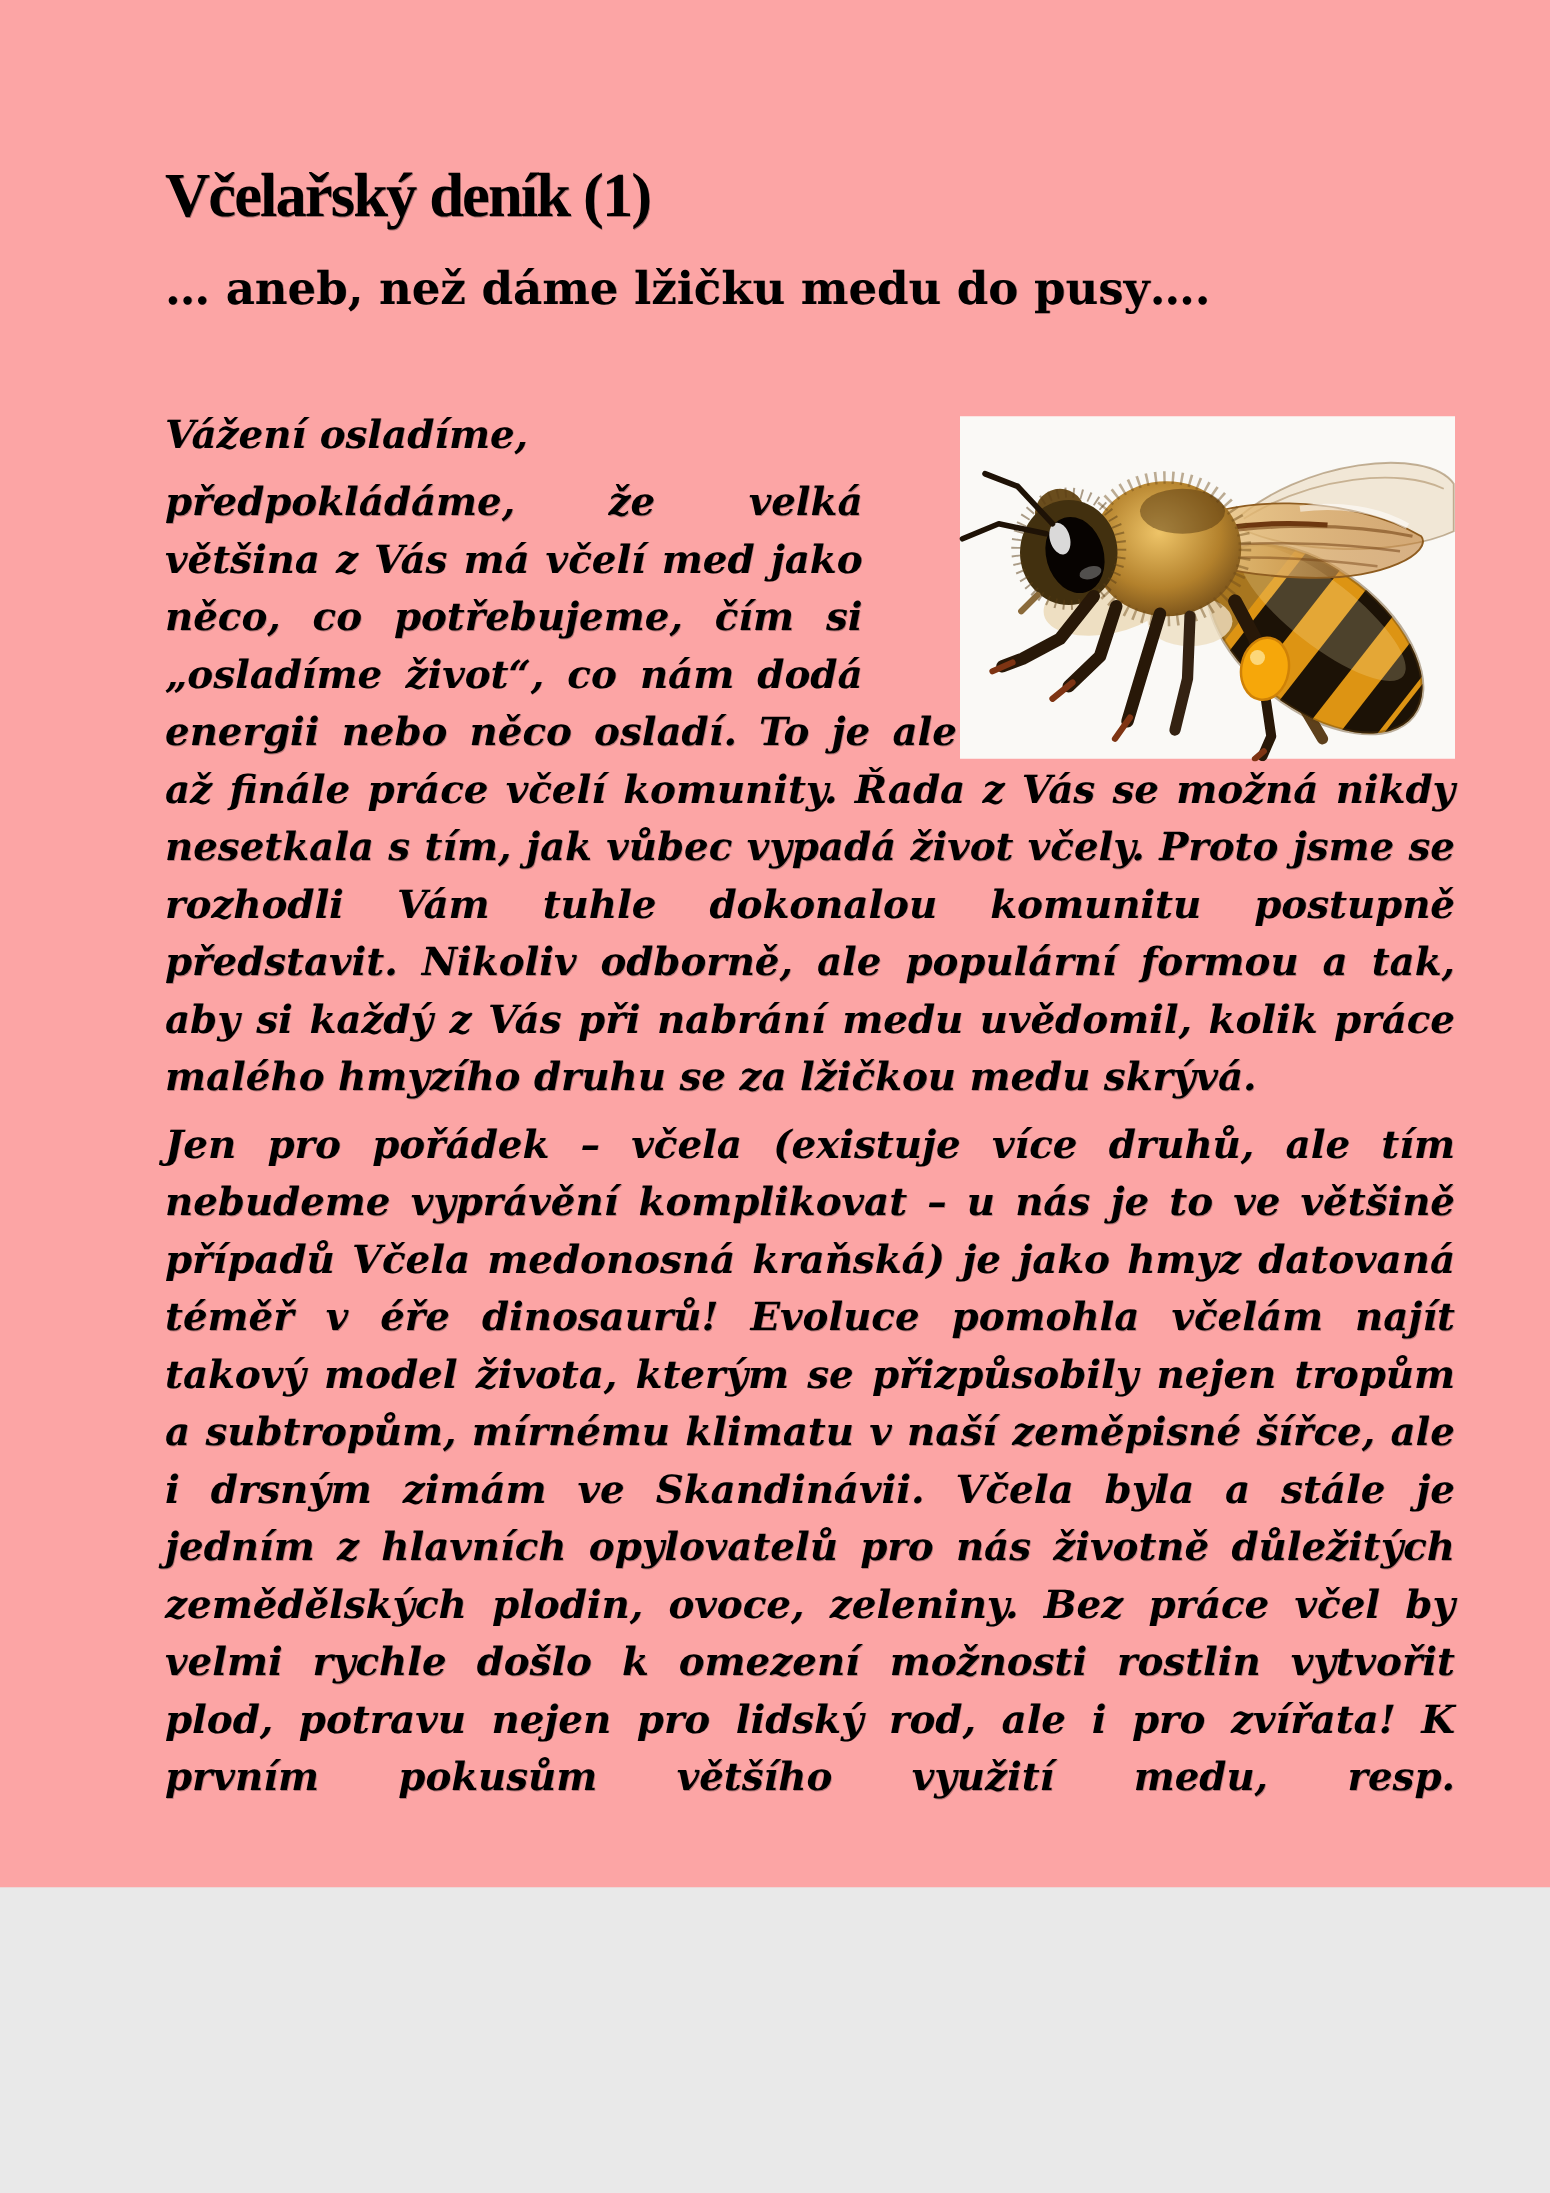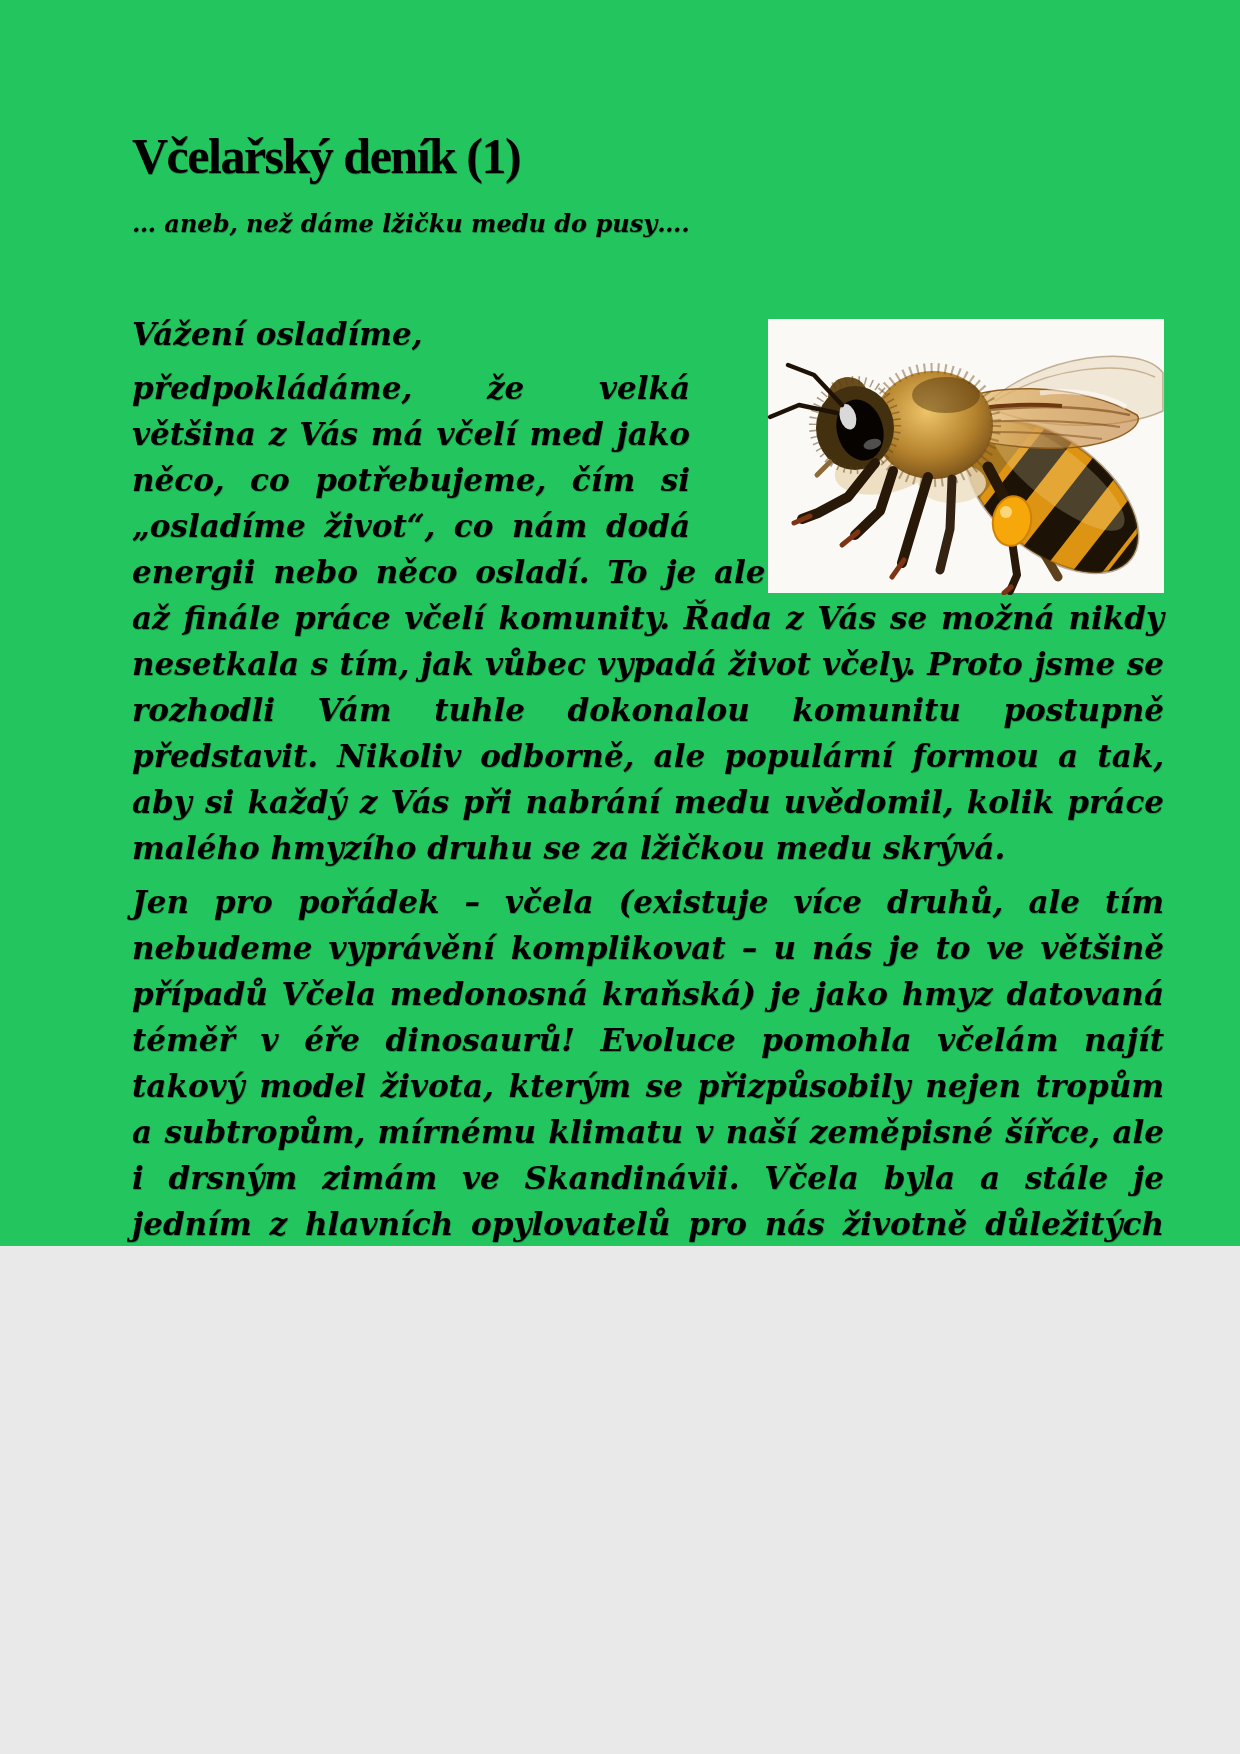--- a/index.html
+++ b/index.html
@@ -1,20 +1,20 @@
 <!DOCTYPE html>
 <html lang="cs"><head>
 <meta charset="utf-8">
 <style>
   html,body { margin:0; padding:0; background:#e9e9e9; }
   .page {
     position:relative;
-    width:1240px; height:1246px;
+    width:1240px; height:1510px;
     margin:0 auto;
-    background:#22c55e;
+    background:#fca5a5;
     overflow:hidden;
     color:#000;
     font-family:"DejaVu Serif","Liberation Serif",serif;
   }
   .content {
     position:absolute;
     left:132px; top:128px;
     width:1032px;
   }
   .doc-title {
@@ -23,22 +23,21 @@
     font-weight:700;
     font-style:normal;
     font-size:50px;
     line-height:1.12;
     letter-spacing:-1.5px;
     text-shadow:0.5px 0.5px 0 rgba(0,0,0,.35);
   }
   .doc-subtitle {
     margin:0 0 72px 0;
     font-weight:700;
-    font-style:italic;
-    font-size:24px;
+    font-size:36px;
     line-height:1.2;
     text-shadow:0.5px 0.5px 0 rgba(0,0,0,.3);
   }
   .body-text {
     font-weight:700;
     font-style:italic;
     font-size:31px;
     line-height:46px;
     text-align:justify;
     text-shadow:0.6px 0.6px 0 rgba(0,0,0,.28);

